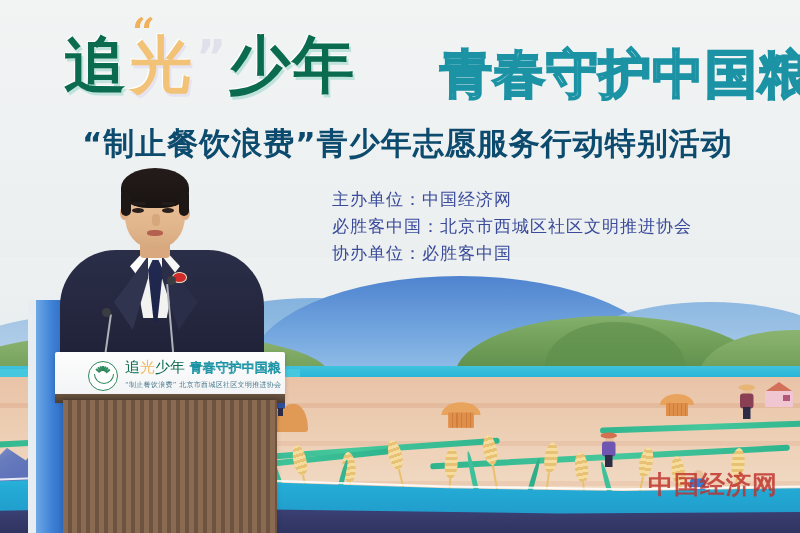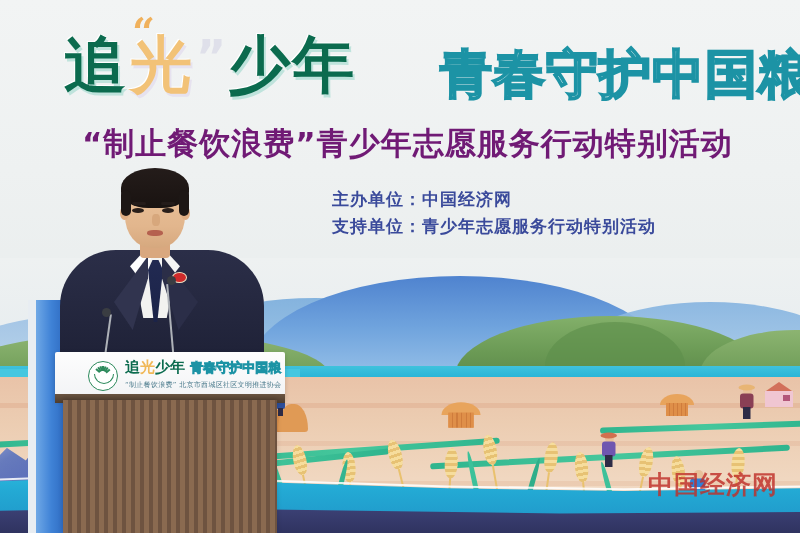--- a/index.html
+++ b/index.html
@@ -132,45 +132,45 @@
   .hl-gold{color:#f2c277;text-shadow:2px 3px 0 #e6e2ef,-1px -1px 0 #ffffff;padding:0 2px;}
   .quote-close{color:#dfe0ea;font-size:46px;vertical-align:top;}
 
   .headline2{position:absolute;left:440px;top:48px;white-space:nowrap;
      font-size:52px;line-height:1;font-weight:bold;letter-spacing:1px;
      color:#ffffff;
      -webkit-text-stroke:2px #1c93a5;
      text-shadow:0 0 1px #1c93a5;}
 
   .subtitle{position:absolute;left:82px;top:128px;white-space:nowrap;
-     font-size:31px;line-height:1;font-weight:bold;letter-spacing:1px;color:#701a75;text-align:right;}
+     font-size:31px;line-height:1;font-weight:bold;letter-spacing:1px;color:#0c4a6e;text-align:right;}
 
   .orgs{position:absolute;left:332px;top:186px;color:#3a4a9b;
-     font-size:17px;line-height:27px;letter-spacing:1px;font-weight:700;}
+     font-size:17px;line-height:27px;letter-spacing:1px;font-weight:400;}
   .orgs div{white-space:nowrap;}
 
   
   .podium{position:absolute;left:55px;top:352px;width:230px;height:181px;}
   .podium-top{position:absolute;left:0;top:0;width:230px;height:48px;
      background:linear-gradient(180deg,#fdfdfd 0%,#f2f3f5 100%);
      box-shadow:0 2px 5px rgba(0,0,0,.18);border-radius:2px;}
   .podium-base{position:absolute;left:8px;top:48px;width:214px;height:133px;
      background:repeating-linear-gradient(90deg,#8a6a50 0 5px,#6e5340 5px 9px);
      box-shadow:0 -2px 5px rgba(0,0,0,.15);}
   .podium-shade{position:absolute;left:0;top:42px;width:230px;height:9px;
      background:linear-gradient(180deg,#6b5542,#4f3d2e);}
 
   .plogo{position:absolute;left:33px;top:9px;width:30px;height:30px;}
   .plogo .ring{position:absolute;inset:0;border:1.6px solid #2d8a5c;border-radius:50%;background:#fff;}
   .plogo .bowl{position:absolute;left:6px;top:13px;width:18px;height:9px;
      border:1.8px solid #2d8a5c;border-top:none;border-radius:0 0 10px 10px;}
   .plogo .ray{position:absolute;left:14px;top:5px;width:1.5px;height:5px;background:#2d8a5c;
      transform-origin:50% 9px;}
 
-  .ptitle{position:absolute;left:70px;top:8px;white-space:nowrap;font-size:15px;font-weight:bold;line-height:1;}
+  .ptitle{position:absolute;left:70px;top:8px;white-space:nowrap;font-size:15px;font-weight:normal;line-height:1;}
   .ptg{color:#0b6b4e;}
   .ptgold{color:#f0b858;}
   .ptteal{color:#ffffff;-webkit-text-stroke:.8px #1c93a5;font-size:13px;}
   .psub{position:absolute;left:70px;top:28px;white-space:nowrap;font-size:7px;color:#4a7a8c;letter-spacing:.3px;}
 
   
   .speaker{position:absolute;left:62px;top:164px;width:200px;height:205px;}
   .neck{position:absolute;left:78px;top:66px;width:30px;height:28px;background:#d9a87f;border-radius:4px;}
   .head{position:absolute;left:63px;top:12px;width:60px;height:72px;border-radius:48% 48% 44% 44%;
      background:linear-gradient(180deg,#ecc49c 0%,#e2b68d 70%,#d6a87e 100%);}
@@ -391,21 +391,22 @@
     <div class="headline">
       <span class="hl-green">追</span><span class="hl-gold">光</span><span class="quote-close">”</span><span class="hl-green">少年</span>
     </div>
 
     <div class="headline2">青春守护中国粮</div>
 
     <div class="subtitle">“制止餐饮浪费”青少年志愿服务行动特别活动</div>
 
     <div class="orgs">
       <div>主办单位：中国经济网</div>
-      <div>支持单位：青少年志愿服务行动特别活动</div>
+      <div>必胜客中国：北京市西城区社区文明推进协会</div>
+      <div>协办单位：必胜客中国</div>
     </div>
   </div>
 
   <div class="speaker">
     <div class="shoulders"></div>
     <div class="shirt"></div>
     <div class="collarL"></div>
     <div class="collarR"></div>
     <div class="tie"></div>
     <div class="lapelL"></div>

